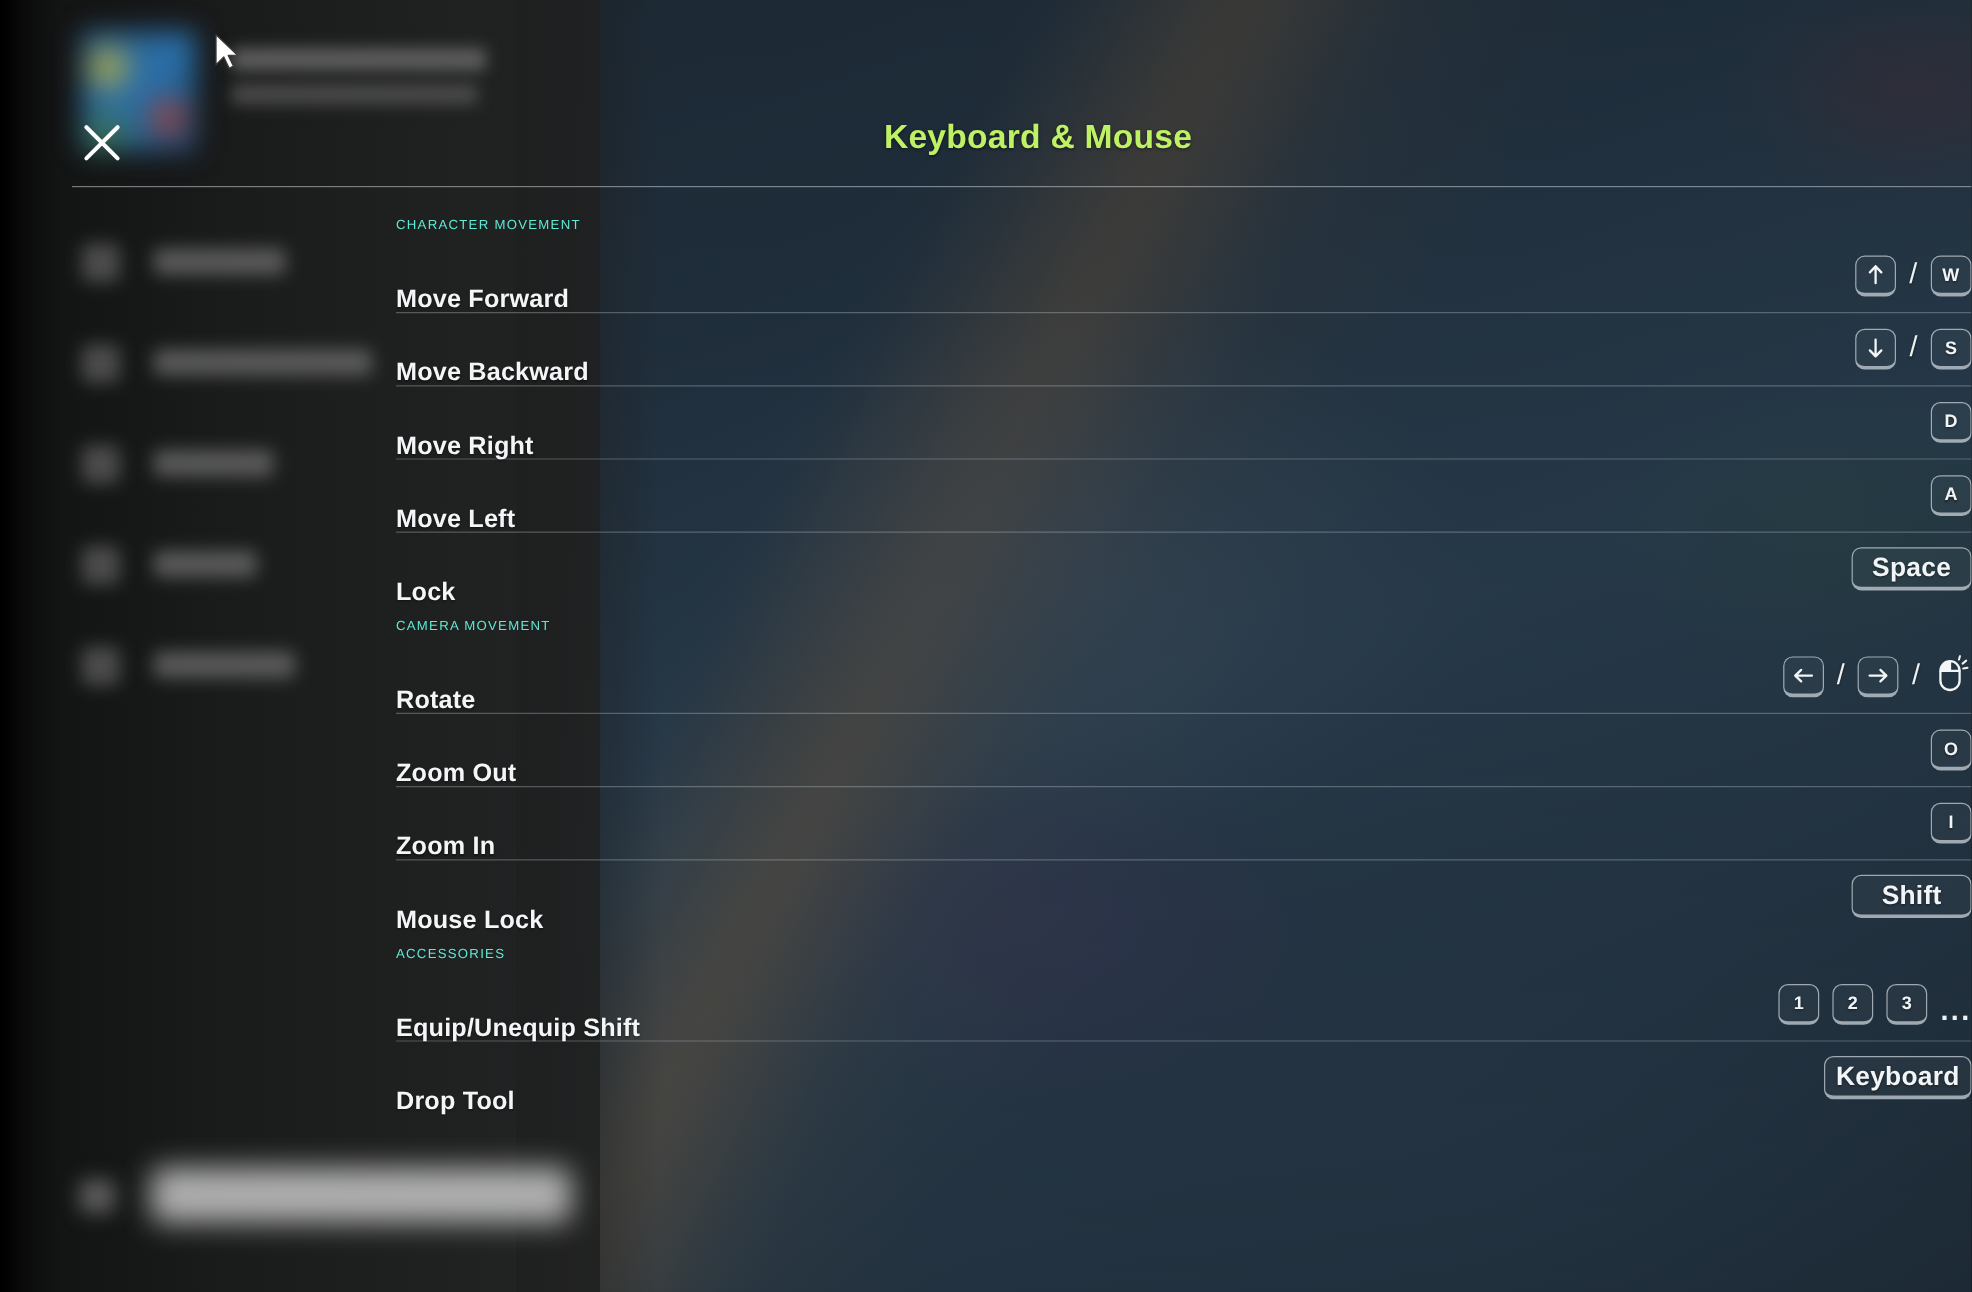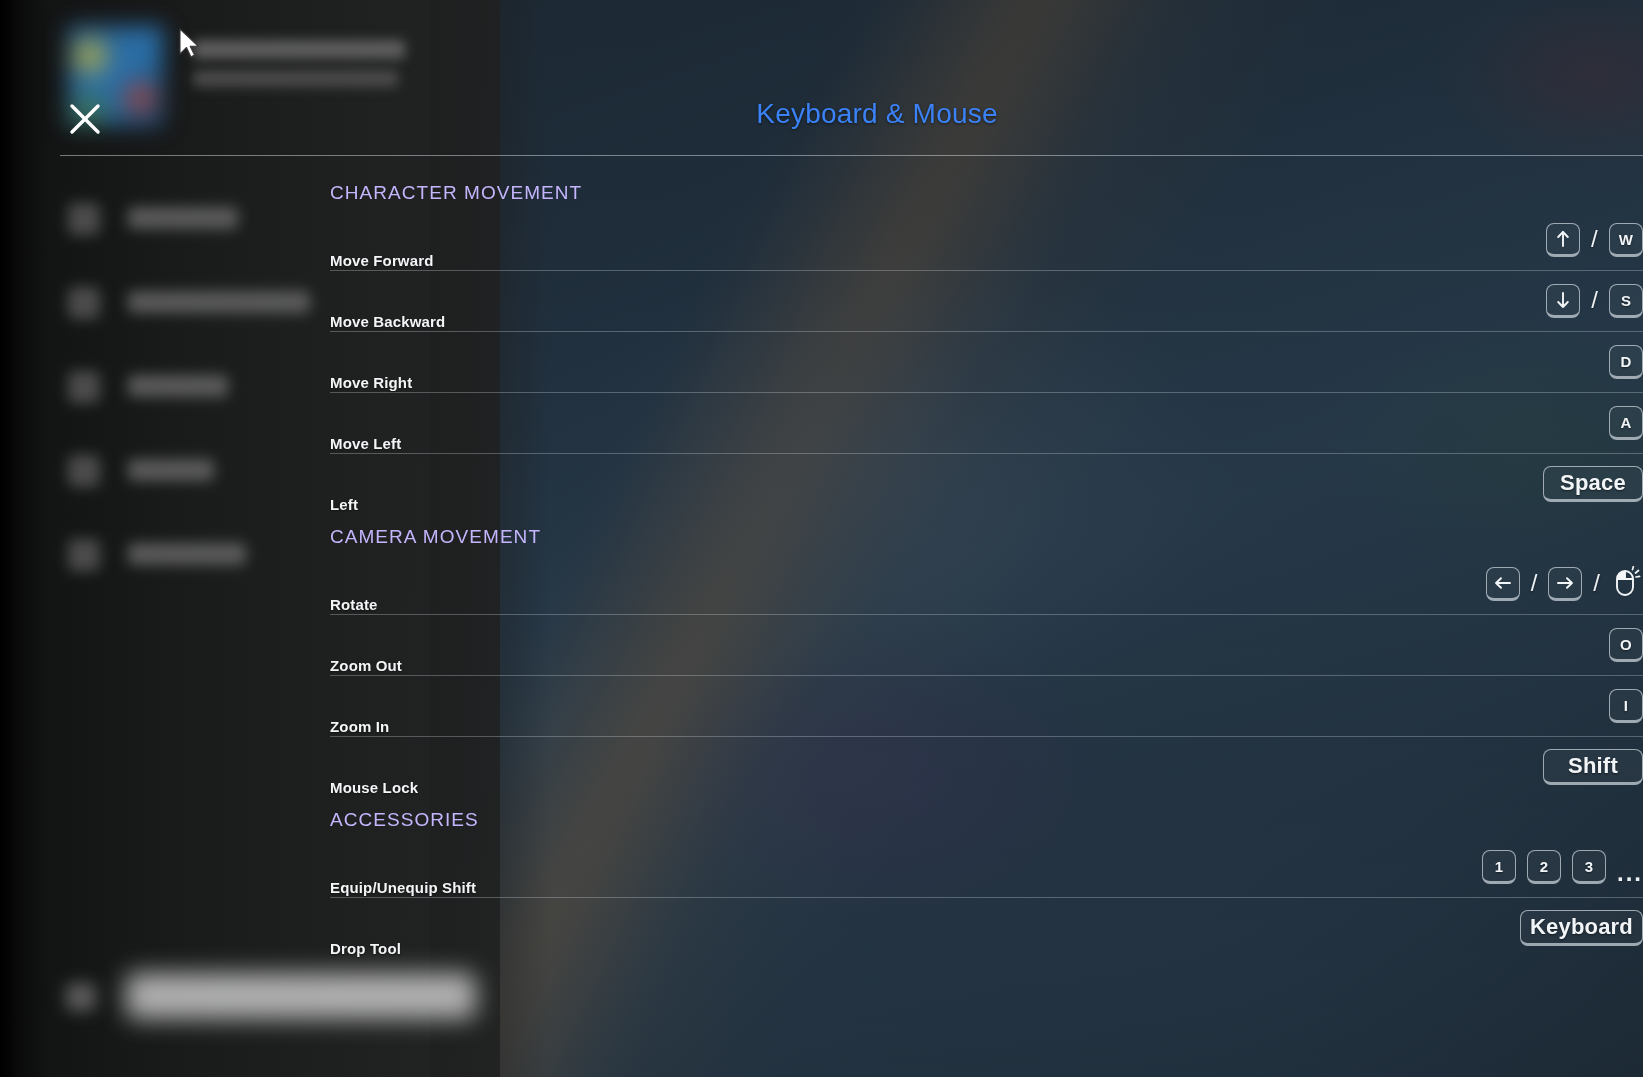--- a/index.html
+++ b/index.html
@@ -152,61 +152,61 @@
   }
 
   
   .main {
     position: absolute;
     left: 500px; top: 0;
     width: 1143px; height: 1077px;
   }
   .title {
     position: absolute;
-    left: 12px; top: 98px;
+    left: 0; top: 98px;
     width: 730px;
     text-align: center;
     font-size: 28px;
-    font-weight: 400;
-    color: #3b82f6;
+    font-weight: 700;
+    color: #bef264;
     letter-spacing: .2px;
     text-shadow: 0 1px 3px rgba(0,0,0,.55);
   }
   .header-rule {
     position: absolute;
     left: -440px; top: 155px;
     width: 1583px; height: 1px;
     background: rgba(212,222,230,0.5);
   }
 
   
   .list {
     position: absolute;
     left: -170px; top: 170px;
     width: 1313px;
   }
   .section-head {
-    font-size: 19px;
+    font-size: 11px;
     letter-spacing: 1.05px;
-    color: #c4b5fd;
+    color: #5eead4;
     font-weight: 500;
     padding: 12px 0 6px 0;
     margin-left: 0;
   }
   .row {
     position: relative;
     height: 60px;
     display: flex;
     align-items: center;
     justify-content: space-between;
     border-bottom: 1px solid rgba(196,210,219,0.33);
   }
   .row.last-in-section { border-bottom: none; }
   .row-label {
-    font-size: 15px;
+    font-size: 21px;
     font-weight: 700;
     color: #f3f5f7;
     letter-spacing: .15px;
     text-shadow: 0 1px 2px rgba(0,0,0,.45);
     margin-top: 40px;
   }
   .row-binds {
     display: flex;
     align-items: center;
     gap: 11px;
@@ -352,21 +352,21 @@
             <span class="key">D</span>
           </span>
         </div>
         <div class="row">
           <span class="row-label">Move Left</span>
           <span class="row-binds">
             <span class="key">A</span>
           </span>
         </div>
         <div class="row last-in-section">
-          <span class="row-label">Left</span>
+          <span class="row-label">Lock</span>
           <span class="row-binds">
             <span class="key wide">Space</span>
           </span>
         </div>
         <div class="section-head">CAMERA MOVEMENT</div>
         <div class="row">
           <span class="row-label">Rotate</span>
           <span class="row-binds">
             <span class="key arrow">
               <svg width="24" height="24" viewBox="0 0 24 24" aria-hidden="true">

